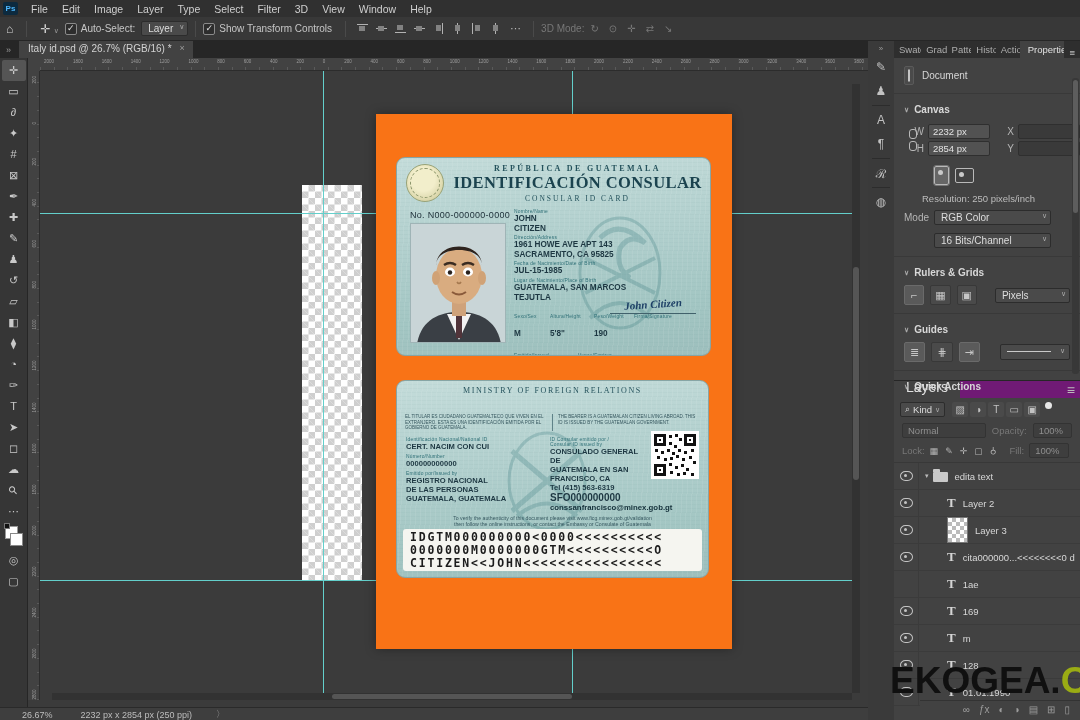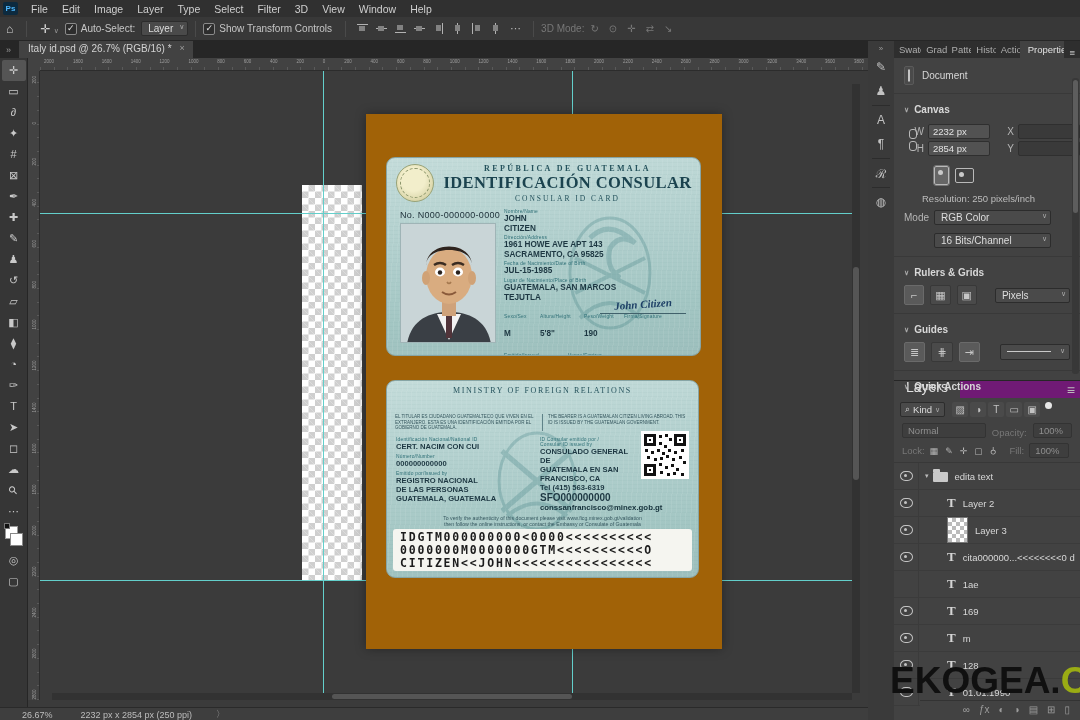--- a/index.html
+++ b/index.html
@@ -61,21 +61,21 @@
               background-image:repeating-linear-gradient(0deg,#5a5a5a 0 1px,transparent 1px 13.7px);background-position:9px 0;background-size:3px 100%;background-repeat:no-repeat}
   #ruler-left .rl{font-size:4.5px;color:#9d9d9d;transform:rotate(-90deg);width:12px}
   #pasteboard{position:absolute;left:12px;top:13px;right:8px;bottom:7px;background:#3b3b3b;overflow:hidden}
   #checker{position:absolute;left:262px;top:114px;width:60px;height:395px;z-index:1;background-color:#fff;
     background-image:linear-gradient(45deg,#cfcfcf 25%,transparent 25%,transparent 75%,#cfcfcf 75%),
                      linear-gradient(45deg,#cfcfcf 25%,transparent 25%,transparent 75%,#cfcfcf 75%);
     background-size:13px 13px;background-position:0 0,6.5px 6.5px}
   .guide{position:absolute;background:#63cfcb;z-index:2}
   .guide.h{left:0;right:0;height:1px}
   .guide.v{top:0;bottom:0;width:1px}
-  #page{position:absolute;left:326px;top:43px;width:356px;height:535px;background:#a16207;z-index:3;box-shadow:0 0 10px rgba(0,0,0,.35)}
+  #page{position:absolute;left:336px;top:43px;width:356px;height:535px;background:#f97316;z-index:3;box-shadow:0 0 10px rgba(0,0,0,.35)}
   
   .sbar{position:absolute;background:#323232;z-index:4}
   #sbar-h{left:12px;right:8px;bottom:0;height:7px}
   #sbar-h .thumb{position:absolute;left:35%;width:30%;top:1px;bottom:1px;background:#555;border-radius:3px}
   #sbar-v{top:13px;bottom:7px;right:0;width:8px}
   #sbar-v .thumb{position:absolute;top:30%;height:35%;left:1px;right:1px;background:#555;border-radius:3px}
   
   .idcard{position:absolute;border-radius:9px;overflow:hidden;border:1px solid #87a5a5;
           background:linear-gradient(175deg,#c4dcda 0%,#b2d0ce 40%,#a3c6c3 75%,#9dbfbd 100%)}
   .idcard .texture{position:absolute;inset:0;opacity:.5;
@@ -158,21 +158,21 @@
   .pscroll{position:absolute;right:1px;top:20px;bottom:6px;width:7px;background:#383838;border-radius:3px}
   .pscroll .thumb{position:absolute;top:2px;left:1px;right:1px;height:45%;background:#5d5d5d;border-radius:3px}
   
   #layerstabs{display:flex;align-items:flex-end;background:#701a75;height:17px;font-size:14px;color:#adadad}
   #layerstabs .ltab{background:#424242;color:#e0e0e0;padding:3px 12px}
   #layerstabs .hamb{margin-left:auto;padding:0 5px;color:#bbb}
   #layersfilter{display:flex;align-items:center;padding:4px 6px;gap:3px;font-size:9.5px}
   .kinddd{display:flex;align-items:center;gap:3px;background:#4a4a4a;border:1px solid #2c2c2c;border-radius:2px;padding:1px 4px;color:#ddd}
   .kindico{width:16px;height:15px;display:flex;align-items:center;justify-content:center;color:#c2c2c2;font-size:10px;background:#4a4a4a;border-radius:2px}
   .pin{width:7px;height:7px;border-radius:50%;background:#e6e6e6;margin-left:2px;align-self:flex-start}
-  #blendrow{display:flex;align-items:flex-end;gap:6px;padding:2px 8px;font-size:9.5px}
+  #blendrow{display:flex;align-items:center;gap:6px;padding:2px 8px;font-size:9.5px}
   .blendbox{background:#3e3e3e;border:1px solid #333;color:#8f8f8f;border-radius:2px;padding:1px 18px 1px 5px;width:60px}
   .opacbox{background:#3e3e3e;border:1px solid #333;color:#8f8f8f;border-radius:2px;padding:1px 8px 1px 5px}
   #lockrow{display:flex;align-items:center;gap:5px;padding:3px 8px 4px;font-size:9.5px;border-bottom:1px solid #383838}
   .lockico{color:#b5b5b5;font-size:9px}
   .lockpad{display:inline-block;transform:rotate(180deg)}
   #layerlist{position:relative}
   .lrow{height:26px;display:flex;align-items:center;border-bottom:1px solid #3b3b3b;font-size:9.5px;color:#d8d8d8}
   .eyebox{width:24px;display:flex;align-items:center;justify-content:center;border-right:1px solid #3b3b3b;height:100%}
   .eye{width:11px;height:8px;border:1px solid #c3c3c3;border-radius:50% / 60%;position:relative}
   .eye::after{content:"";position:absolute;left:3.2px;top:1.8px;width:3px;height:3px;background:#c3c3c3;border-radius:50%}

